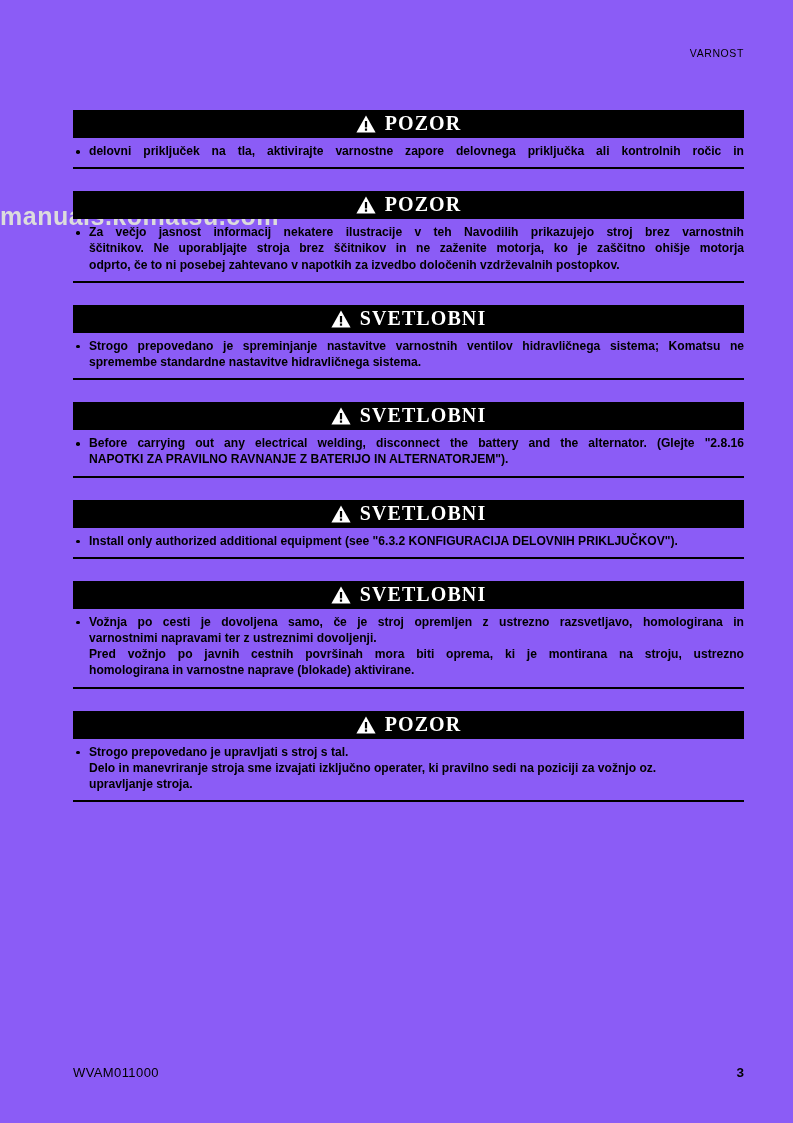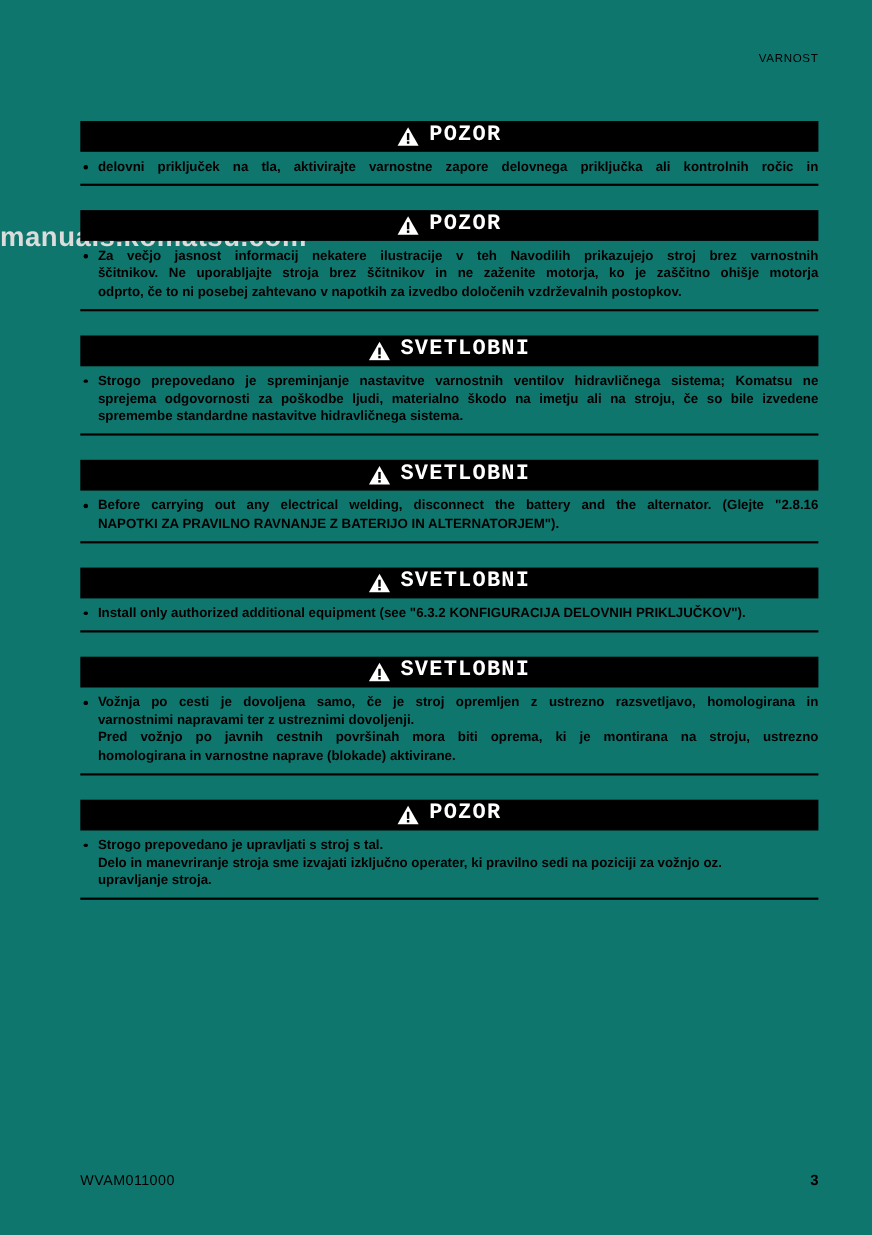--- a/index.html
+++ b/index.html
@@ -9,21 +9,21 @@
   }
   body {
     font-family: "Liberation Sans", sans-serif;
     color: #000000;
   }
   .page {
     position: relative;
     width: 793px;
     height: 1123px;
     margin: 0 auto;
-    background: #0f766e;
+    background: #8b5cf6;
     overflow: hidden;
     box-sizing: border-box;
   }
 
   
   .page-header {
     position: absolute;
     top: 47px;
     right: 49px;
     font-size: 10.5px;
@@ -78,21 +78,21 @@
     position: relative;
     top: 0px;
   }
 
   .warn-title {
     color: #ffffff;
     font-size: 20px;
     font-weight: bold;
     letter-spacing: 1.1px;
     line-height: 1;
-    font-family: Liberation Mono, monospace;
+    font-family: Liberation Serif, serif;
     position: relative;
     top: -1px;
   }
 
   .warn-body {
     padding: 5px 0 4px 0;
   }
 
   .warn-item {
     position: relative;
@@ -214,21 +214,20 @@
               <path d="M10 0.6 L19.6 17.4 L0.4 17.4 Z" fill="#ffffff"></path>
               <rect x="8.9" y="6.0" width="2.2" height="6.4" fill="#000000"></rect>
               <rect x="8.9" y="13.5" width="2.2" height="2.2" fill="#000000"></rect>
             </svg>
           </span>
           <span class="warn-title">SVETLOBNI</span>
         </div>
         <div class="warn-body">
           <div class="warn-item">
             <span class="ln j">Strogo prepovedano je spreminjanje nastavitve varnostnih ventilov hidravličnega sistema; Komatsu  ne</span>
-            <span class="ln j">sprejema odgovornosti za poškodbe ljudi, materialno škodo na imetju ali na stroju, če so bile izvedene</span>
             <span class="ln n">spremembe standardne nastavitve hidravličnega sistema.</span>
           </div>
         </div>
         <hr class="warn-rule">
       </div>
       <div class="warn-block">
         <div class="warn-banner">
           <span style="display: flex;">
             <svg class="warn-icon" viewBox="0 0 20 18" xmlns="http://www.w3.org/2000/svg" aria-hidden="true">
               <path d="M10 0.6 L19.6 17.4 L0.4 17.4 Z" fill="#ffffff"></path>

